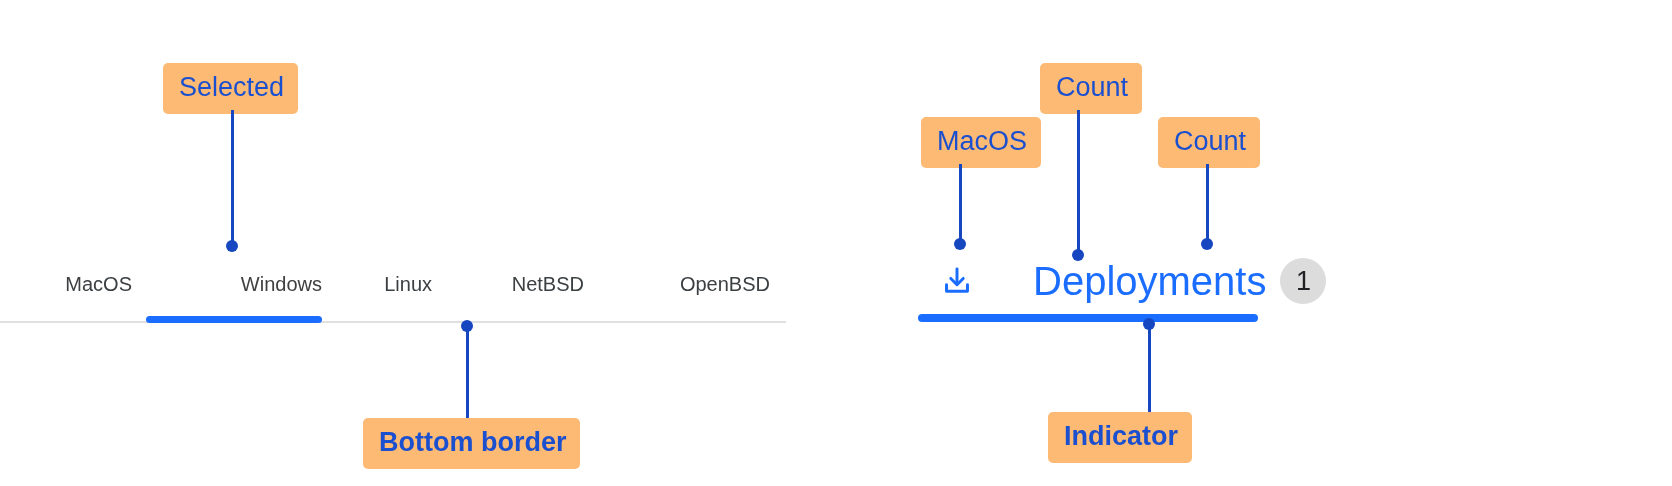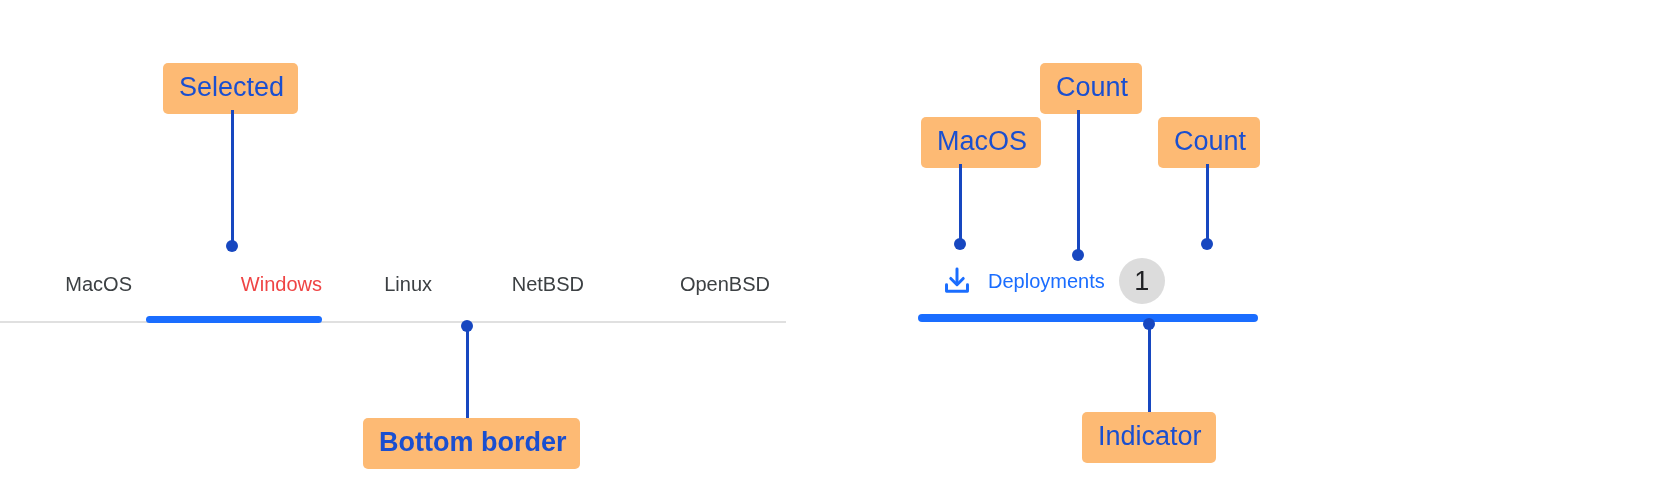--- a/index.html
+++ b/index.html
@@ -64,21 +64,21 @@
     top: 0;
     height: 73px;
     display: flex;
     align-items: center;
     justify-content: flex-end;
     font-size: 20px;
     color: #3c4043;
     white-space: nowrap;
     font-family: "Liberation Sans", sans-serif;
   }
-  .tab.selected { color: #ef4444; }
+  .tab.selected { color: #404040; }
   .tab-indicator {
     position: absolute;
     bottom: 0;
     height: 7px;
     border-radius: 4px;
     background: #1a6dff;
   }
 
   
   #right-tab {
@@ -97,24 +97,25 @@
     align-items: center;
     gap: 14px;
   }
   .dl-icon {
     width: 34px;
     height: 34px;
     display: block;
     flex: none;
   }
   .tab-text {
-    font-size: 20px;
+    font-size: 40px;
     color: #1a6dff;
     white-space: nowrap;
     font-family: "Liberation Sans", sans-serif;
+    margin-left: 45px;
   }
   .count-badge {
     min-width: 46px;
     height: 46px;
     border-radius: 50%;
     background: #dcdcdc;
     color: #202124;
     font-size: 27px;
     display: flex;
     align-items: center;
@@ -186,15 +187,15 @@
 <div class="dot" style="left:954px; top:238px;"></div>
 
 <div class="pill" style="left:1040px; top:63px;">Count</div>
 <div class="conn" style="left:1077px; top:110px; height:142px;"></div>
 <div class="dot" style="left:1072px; top:249px;"></div>
 
 <div class="pill" style="left:1158px; top:117px;">Count</div>
 <div class="conn" style="left:1206px; top:164px; height:78px;"></div>
 <div class="dot" style="left:1201px; top:238px;"></div>
 
-<div class="pill" style="left:1082px; top:412px;">Indicator</div>
+<div class="pill" style="left:1048px; top:412px;font-weight:bold;">Indicator</div>
 <div class="conn" style="left:1148px; top:326px; height:86px;"></div>
 <div class="dot" style="left:1143px; top:318px;"></div>
 
 </body></html>

